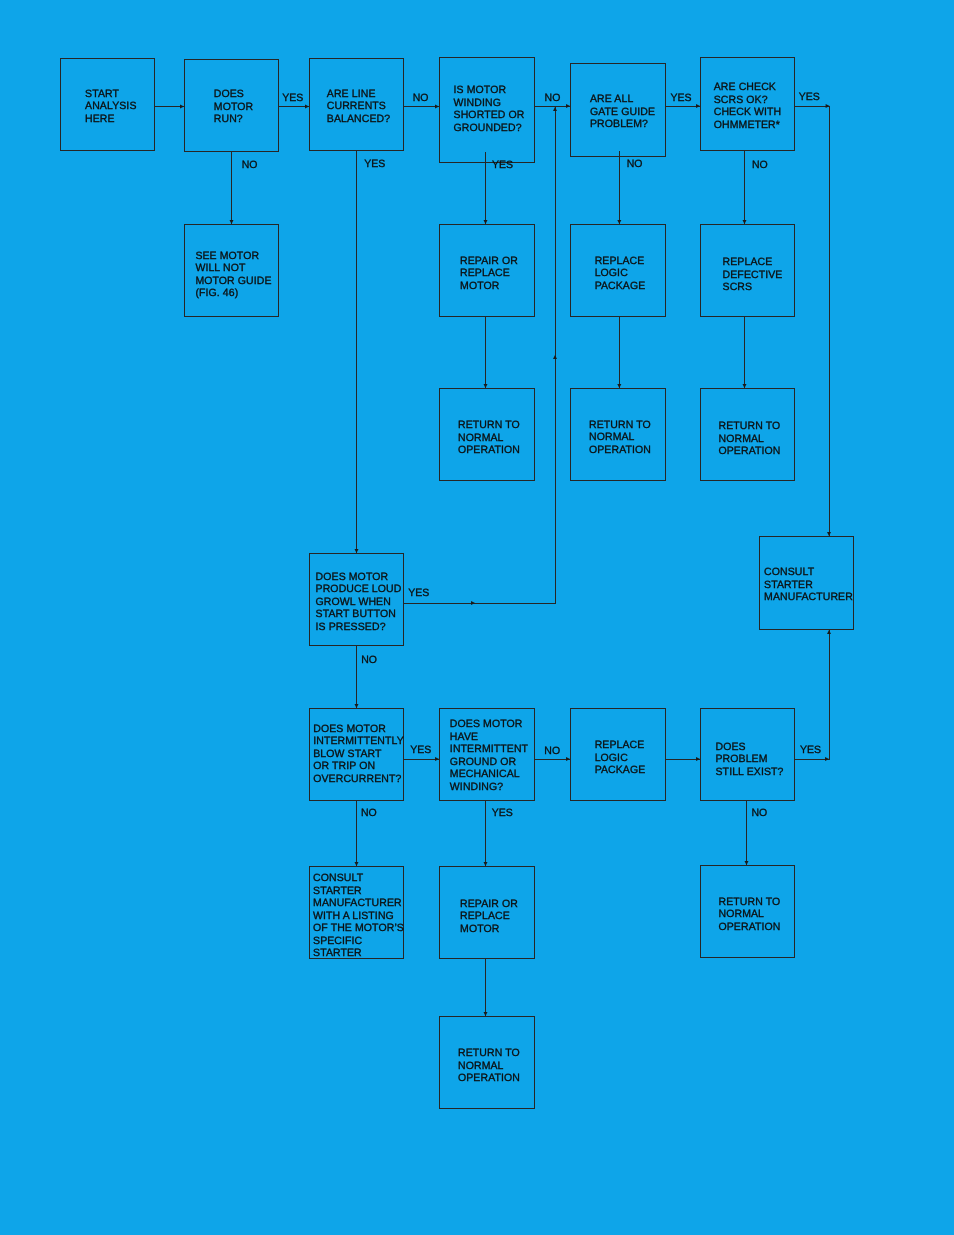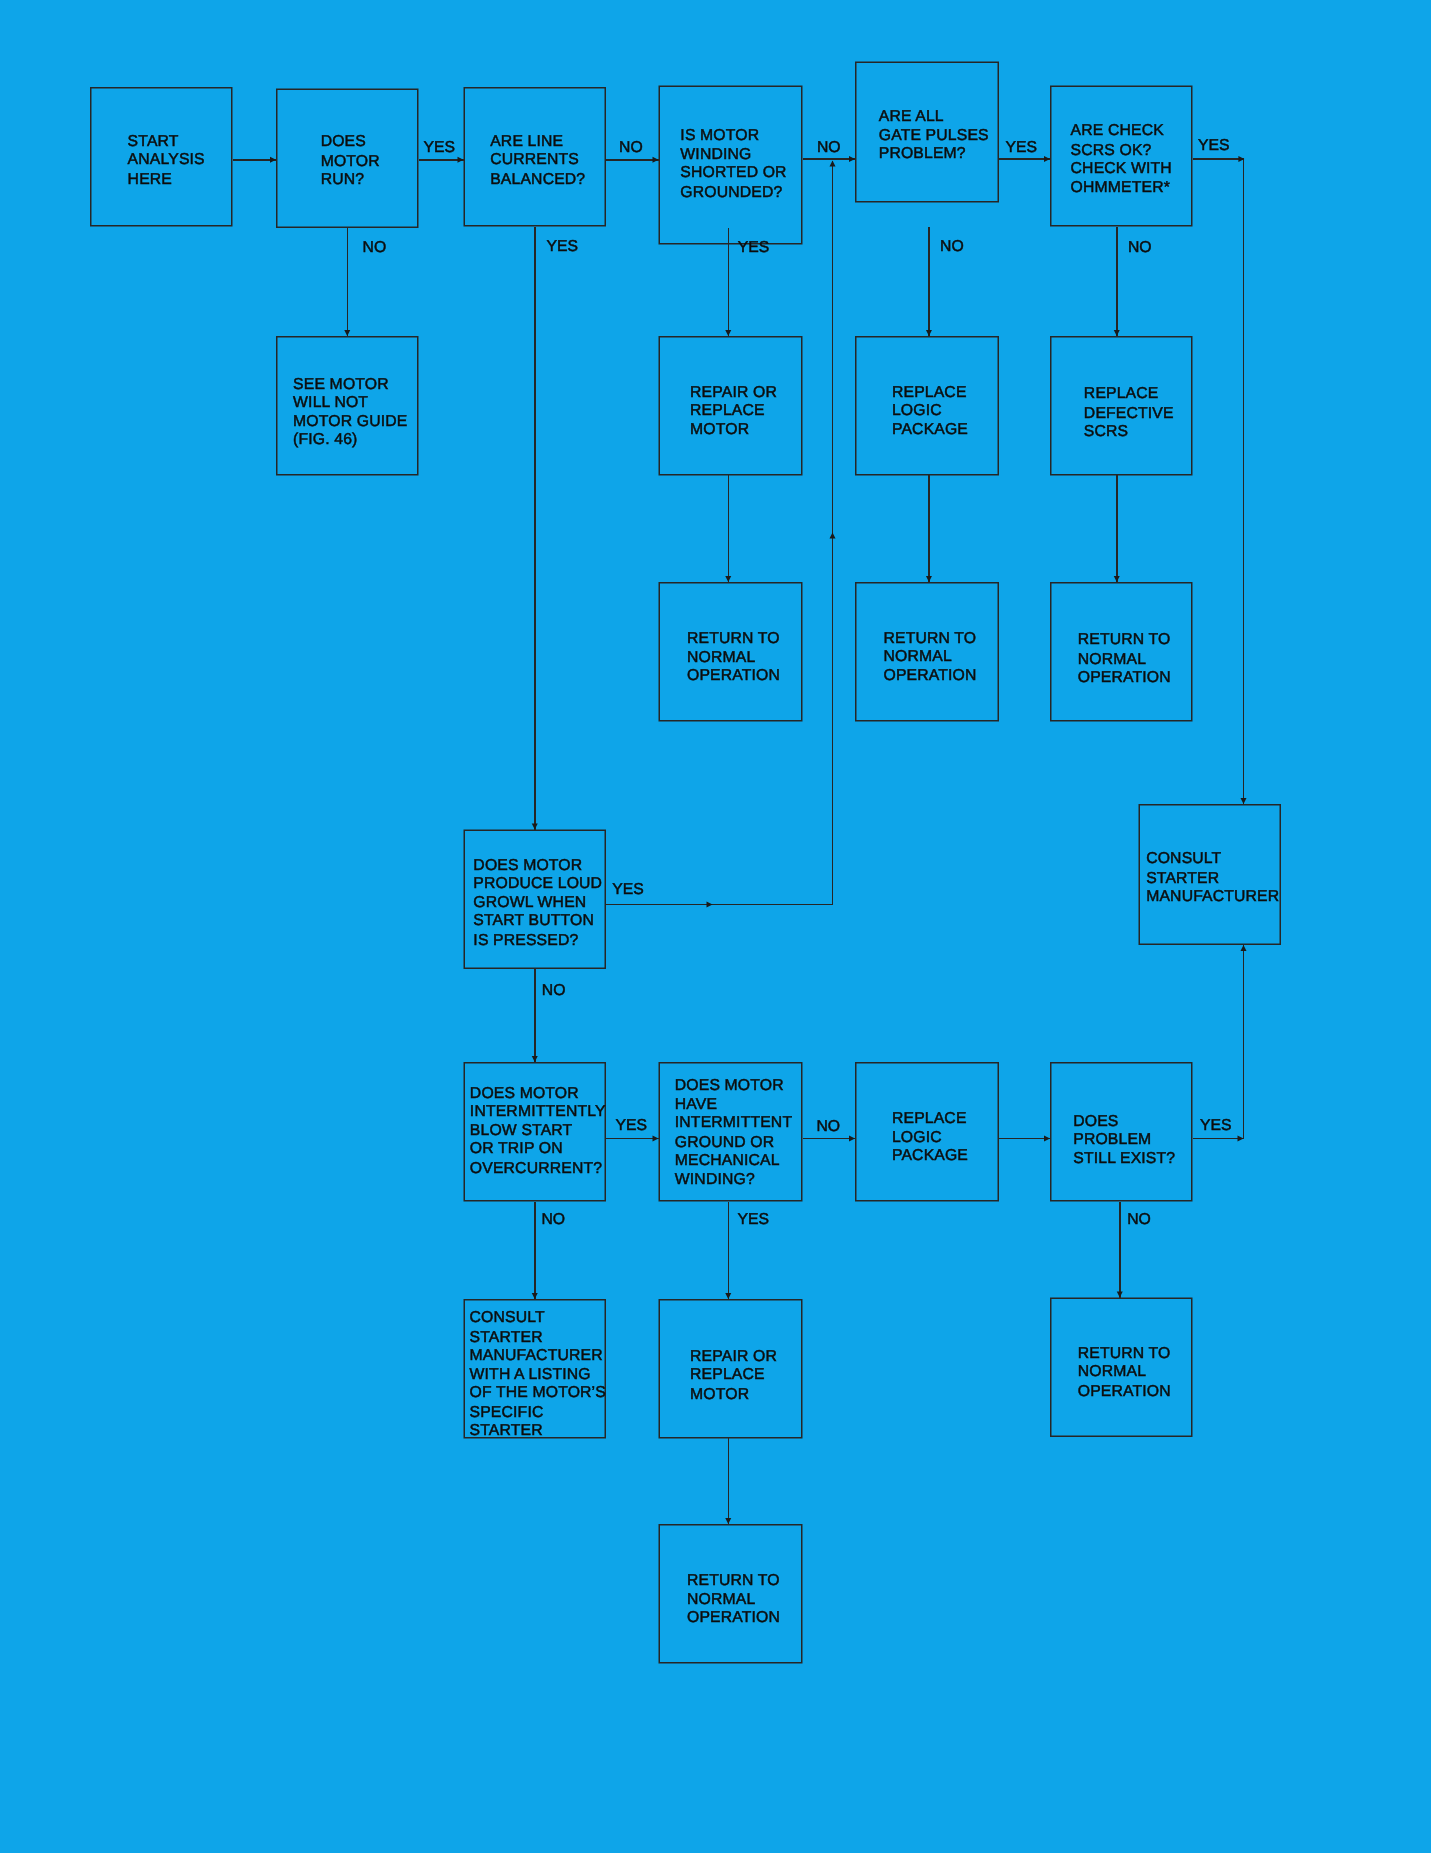--- a/index.html
+++ b/index.html
@@ -85,22 +85,22 @@
 </div>
 <div class="node" style="left: 184px; top: 59px; width: 95px; height: 93px;">
   <div class="txt" style="margin-top: 2.5px; left: 2px;"><span class="blk"><span class="ln">DOES</span><span class="ln">MOTOR</span><span class="ln">RUN?</span></span></div>
 </div>
 <div class="node" style="left: 309px; top: 58px; width: 95px; height: 93px;">
   <div class="txt" style="margin-top: 3px; left: 2px;"><span class="blk"><span class="ln">ARE LINE</span><span class="ln">CURRENTS</span><span class="ln">BALANCED?</span></span></div>
 </div>
 <div class="node" style="left: 439px; top: 57px; width: 96px; height: 106px;">
   <div class="txt" style="margin-top: 0px; left: 2px;"><span class="blk"><span class="ln">IS MOTOR</span><span class="ln">WINDING</span><span class="ln">SHORTED OR</span><span class="ln">GROUNDED?</span></span></div>
 </div>
-<div class="node" style="left: 570px; top: 41px; width: 96px; height: 94px; padding-left: 41px;">
-  <div class="txt" style="margin-top: 3px; left: 4.5px;"><span class="blk"><span class="ln">ARE ALL</span><span class="ln">GATE PULSES</span><span class="ln">PROBLEM?</span></span></div>
+<div class="node" style="left: 570px; top: 63px; width: 96px; height: 94px; padding-left: 41px;">
+  <div class="txt" style="margin-top: 3px; left: 4.5px;"><span class="blk"><span class="ln">ARE ALL</span><span class="ln">GATE GUIDE</span><span class="ln">PROBLEM?</span></span></div>
 </div>
 <div class="node" style="left: 700px; top: 57px; width: 95px; height: 94px;">
   <div class="txt" style="margin-top: 3px; left: 0px;"><span class="blk"><span class="ln">ARE CHECK</span><span class="ln">SCRS OK?</span><span class="ln">CHECK WITH</span><span class="ln">OHMMETER*</span></span></div>
 </div>
 <div class="node" style="left: 184px; top: 224px; width: 95px; height: 93px;">
   <div class="txt" style="margin-top: 5px; left: 2px;"><span class="blk"><span class="ln">SEE MOTOR</span><span class="ln">WILL NOT</span><span class="ln">MOTOR GUIDE</span><span class="ln">(FIG. 46)</span></span></div>
 </div>
 <div class="node" style="left: 439px; top: 224px; width: 96px; height: 93px;">
   <div class="txt" style="margin-top: 4px; left: 2px;"><span class="blk"><span class="ln">REPAIR OR</span><span class="ln">REPLACE</span><span class="ln">MOTOR</span></span></div>
 </div>

